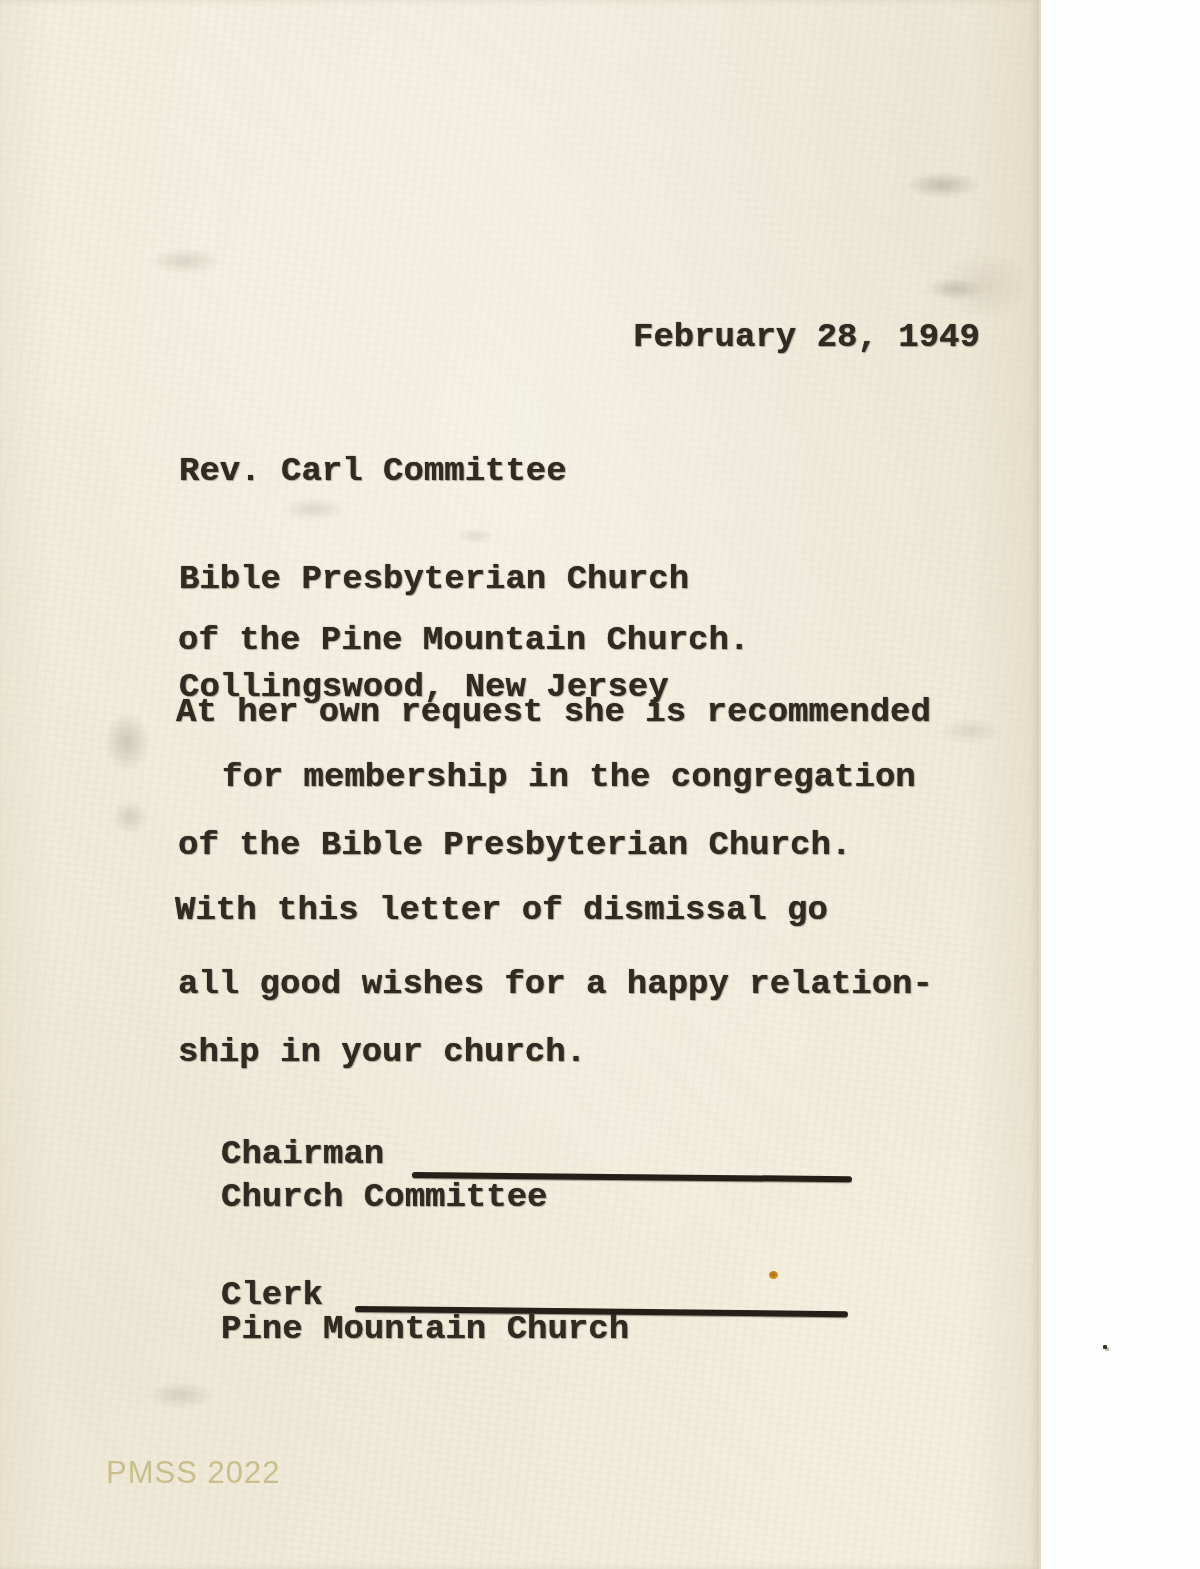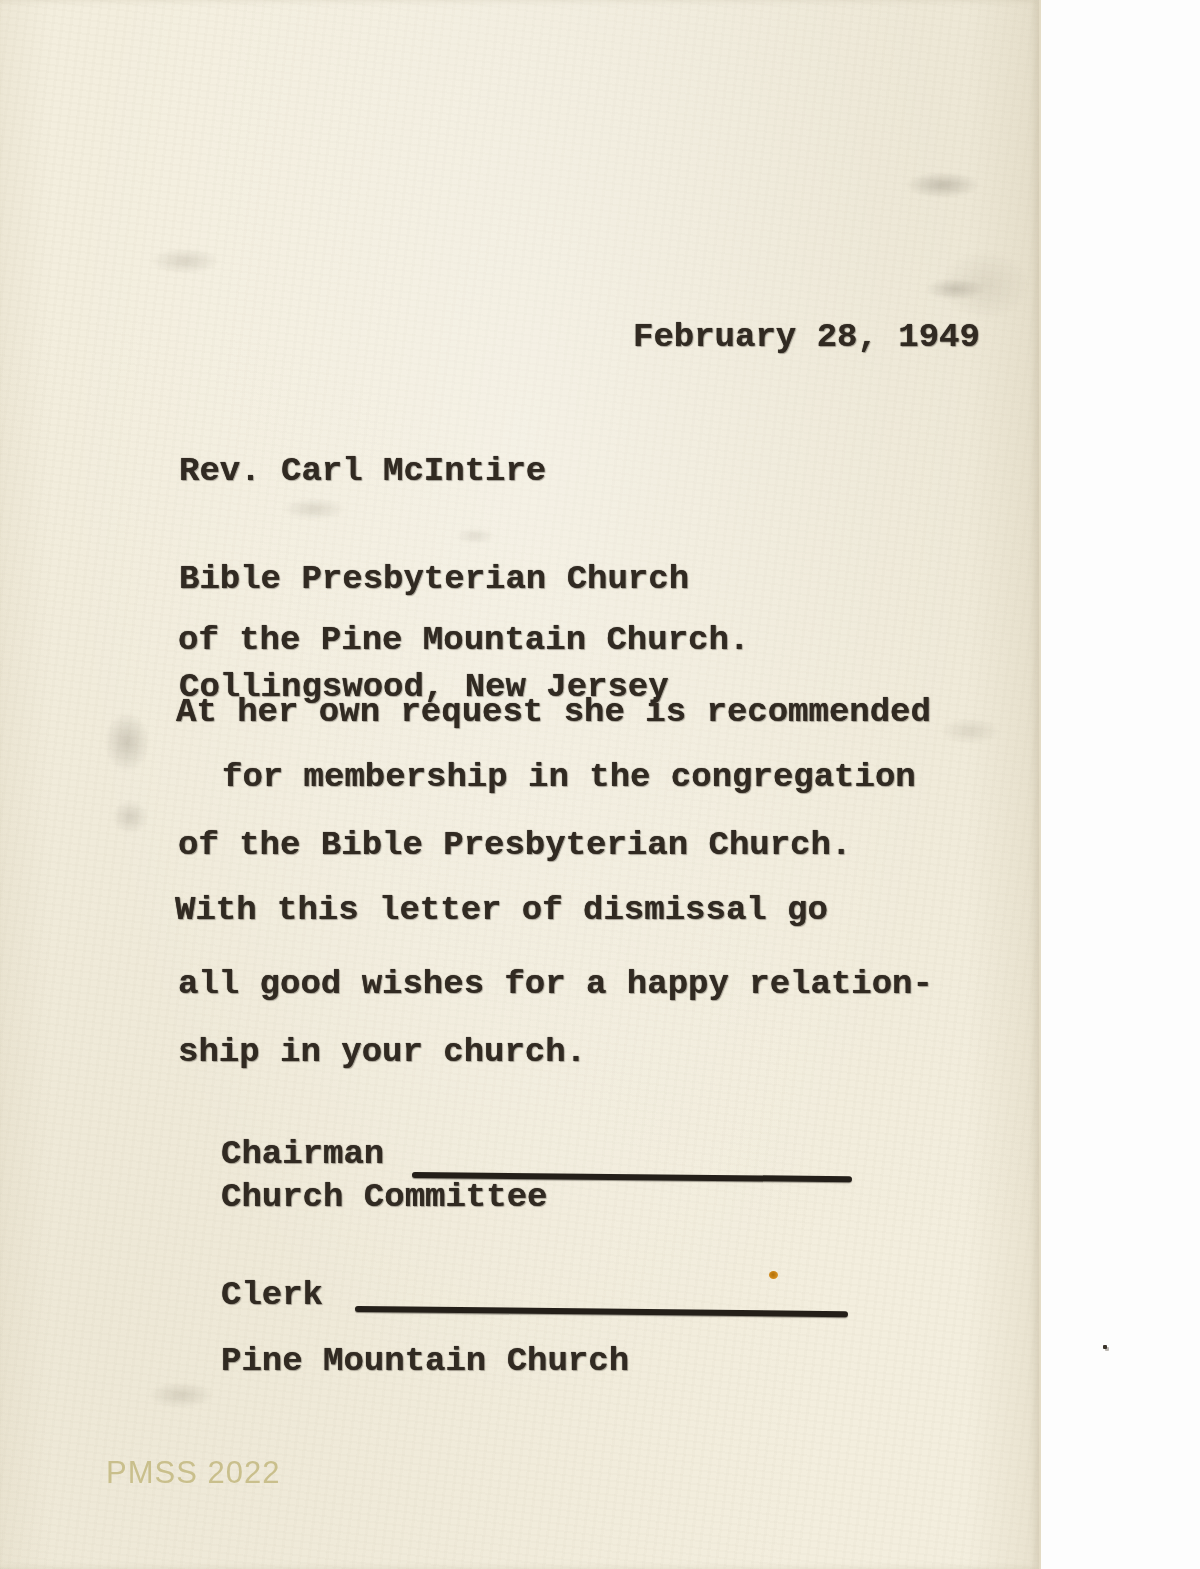--- a/index.html
+++ b/index.html
@@ -39,21 +39,21 @@
   .bl3{left:176px;top:693px;}
   .bl4{left:178px;top:758px;margin-left:44px;}
   .bl5{left:178px;top:826px;}
   .bl6{left:175px;top:891px;}
   .bl7{left:178px;top:965px;}
   .bl8{left:178px;top:1033px;text-align:right;}
 
   .sig-title-1{left:221px;top:1135px;}
   .sig-org-1{left:221px;top:1178px;}
   .sig-title-2{left:221px;top:1276px;}
-  .sig-org-2{left:221px;top:1310px;margin-top:32px;}
+  .sig-org-2{left:221px;top:1310px;}
 
   .sig-line{
     position:absolute;height:6px;background:#241f19;border-radius:3px;
     transform-origin:left center;
     box-shadow:0 1px 1px rgba(36,31,25,0.45);
   }
   .sig-line-1{left:412px;top:1172px;width:440px;transform:rotate(0.55deg);}
   .sig-line-2{left:355px;top:1306px;width:493px;transform:rotate(0.60deg);}
 
   
@@ -100,21 +100,21 @@
     <div class="smudge s5"></div>
     <div class="smudge s6"></div>
     <div class="smudge s7"></div>
     <div class="smudge s8"></div>
     <div class="smudge s9"></div>
     <div class="smudge s10"></div>
 
     <div class="typed date">February 28, 1949</div>
 
     <div class="typed address">
-      <div>Rev. Carl McIntire</div>
+      <div>Rev. Carl Committee</div>
       <div>Bible Presbyterian Church</div>
       <div>Collingswood, New Jersey</div>
     </div>
 
     <div class="typed bl bl2">of the Pine Mountain Church.</div>
     <div class="typed bl bl3">At her own request she is recommended</div>
     <div class="typed bl bl4">for membership in the congregation</div>
     <div class="typed bl bl5">of the Bible Presbyterian Church.</div>
     <div class="typed bl bl6">With this letter of dismissal go</div>
     <div class="typed bl bl7">all good wishes for a happy relation-</div>

